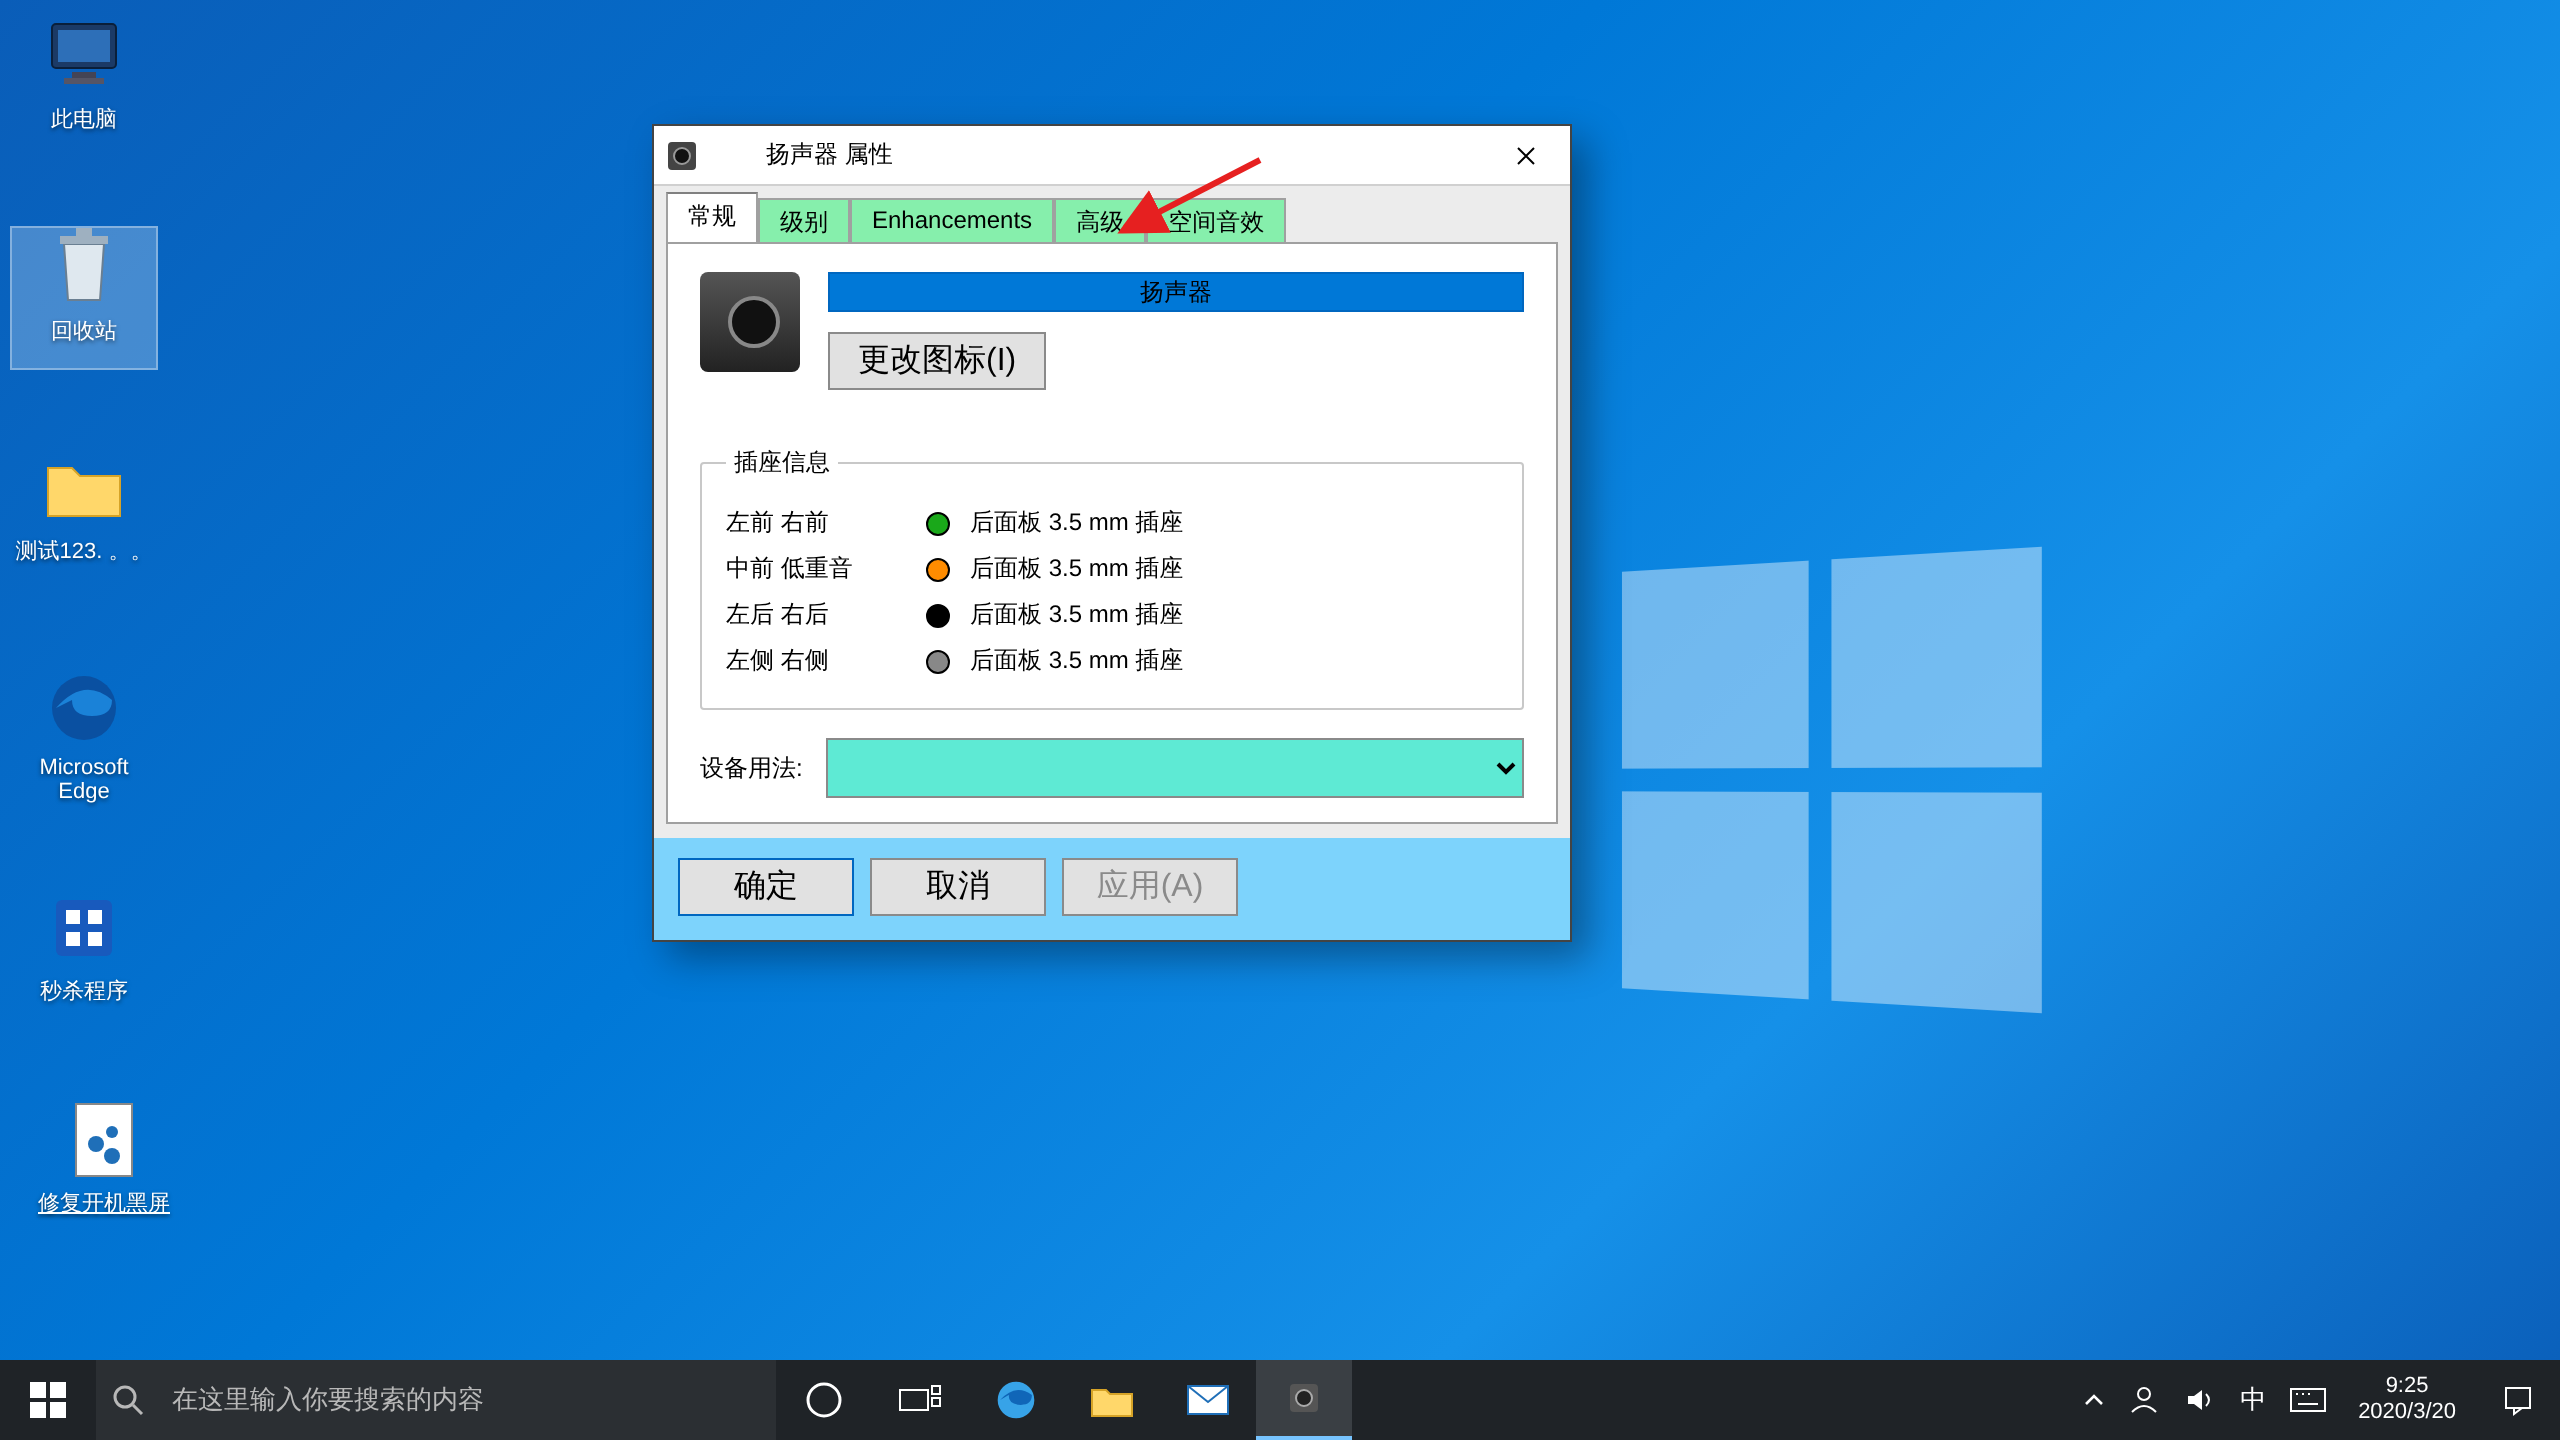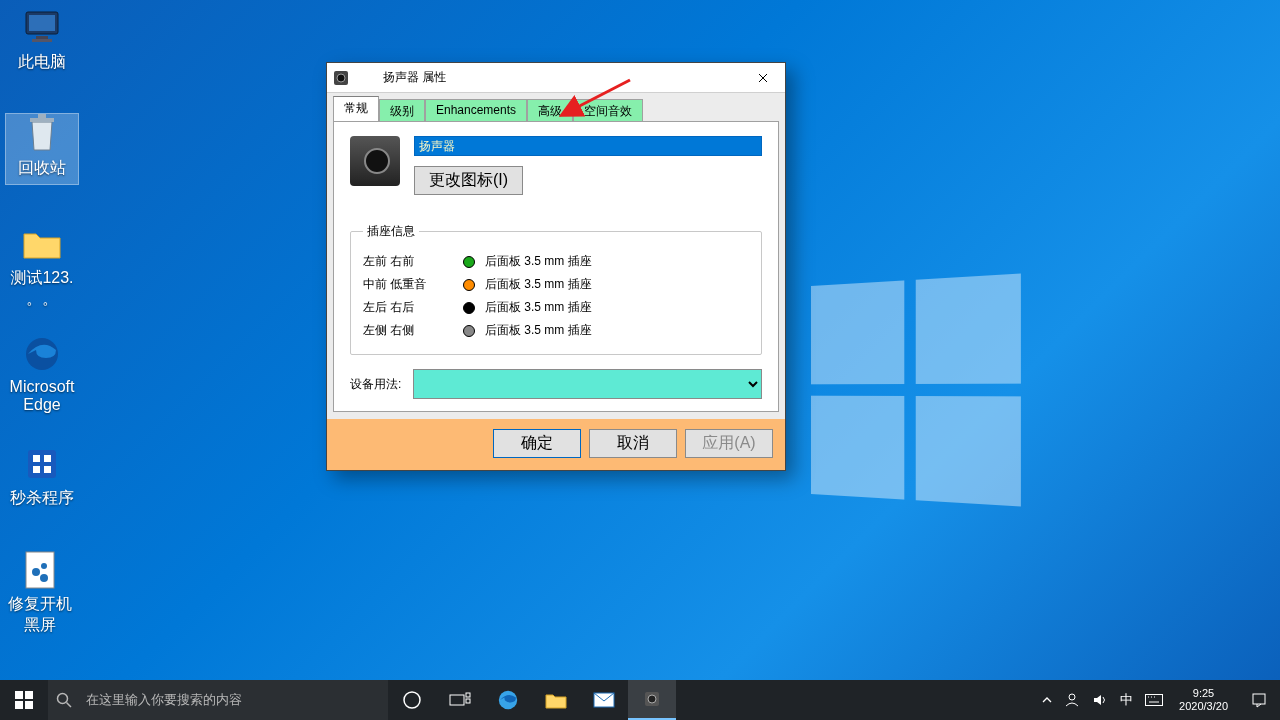--- a/index.html
+++ b/index.html
@@ -23,21 +23,21 @@
   opacity: 0.45;
 }
 .win-logo div { background: #eaf6ff; }
 
 
 .desktop-icon {
   position: absolute;
   width: 72px;
   text-align: center;
   color: #fff;
-  font-size: 16px;
+  font-size: 11px;
   text-shadow: 0 1px 2px rgba(0,0,0,.6);
 }
 .desktop-icon .ic {
   width: 40px; height: 40px; margin: 0 auto 4px;
   display: flex; align-items: center; justify-content: center;
 }
 .desktop-icon.selected {
   background: rgba(255,255,255,0.25);
   outline: 1px solid rgba(255,255,255,0.5);
 }
@@ -163,23 +163,23 @@
 .jd-black { background:#000; }
 .jd-grey  { background:#888; }
 
 .usage-row { display:flex; align-items:center; margin-top:14px; gap:12px; }
 select {
   flex:1; border:1px solid #8a8a8a; background:#5eead4; padding:14px 4px; font-size:12px;
   height: 22px;
 }
 
 .dlg-buttons {
-  display:flex; justify-content:flex-end; gap:8px;
+  display:flex; gap:8px;
   padding:10px 12px 12px;
-  background:#fdba74;
+  background:#7dd3fc;
 }
 
 
 .arrow {
   position:absolute;
   left:556px; top:78px;
   width:80px; height:40px;
   pointer-events:none;
 }
 
@@ -262,21 +262,21 @@
           <rect x="4" y="4" width="28" height="28" rx="3" fill="#185abd"></rect>
           <rect x="9" y="9" width="7" height="7" fill="#fff"></rect>
           <rect x="20" y="9" width="7" height="7" fill="#fff"></rect>
           <rect x="9" y="20" width="7" height="7" fill="#fff"></rect>
           <rect x="20" y="20" width="7" height="7" fill="#fff"></rect>
         </svg>
     </div>
     <span>秒杀程序</span>
   </div>
 
-  <div class="desktop-icon" style="left:4px; top:550px;">
+  <div class="desktop-icon" style="left:16px; top:550px;text-decoration:underline;">
     <div class="ic">
       <svg width="32" height="40" viewBox="0 0 32 40">
           <rect x="2" y="2" width="28" height="36" fill="#fff" stroke="#888"></rect>
           <circle cx="12" cy="22" r="4" fill="#1f6fb8"></circle>
           <circle cx="20" cy="28" r="4" fill="#1f6fb8"></circle>
           <circle cx="20" cy="16" r="3" fill="#1f6fb8"></circle>
         </svg>
     </div>
     <span>修复开机黑屏</span>
   </div>
@@ -303,21 +303,21 @@
       <div class="tab"><span>Enhancements</span></div>
       <div class="tab"><span>高级</span></div>
       <div class="tab"><span>空间音效</span></div>
     </div>
 
     <div class="tabpage">
 
       <div class="device-row">
         <div class="device-img"></div>
         <div class="device-fields">
-          <input class="name-input" style="background: rgb(0, 120, 215); color: #fef9c3;" value="扬声器">
+          <input class="name-input" style="background: rgb(0, 120, 215); color: #000000; text-align: center;" value="扬声器">
           <div style="height:10px"></div>
           <button class="btn"><span>更改图标(I)</span></button>
         </div>
       </div>
 
 
       <fieldset style="margin-top:28px;">
         <legend>插座信息</legend>
         <div class="jackrow">
           <span class="jlabel">左前 右前</span>

